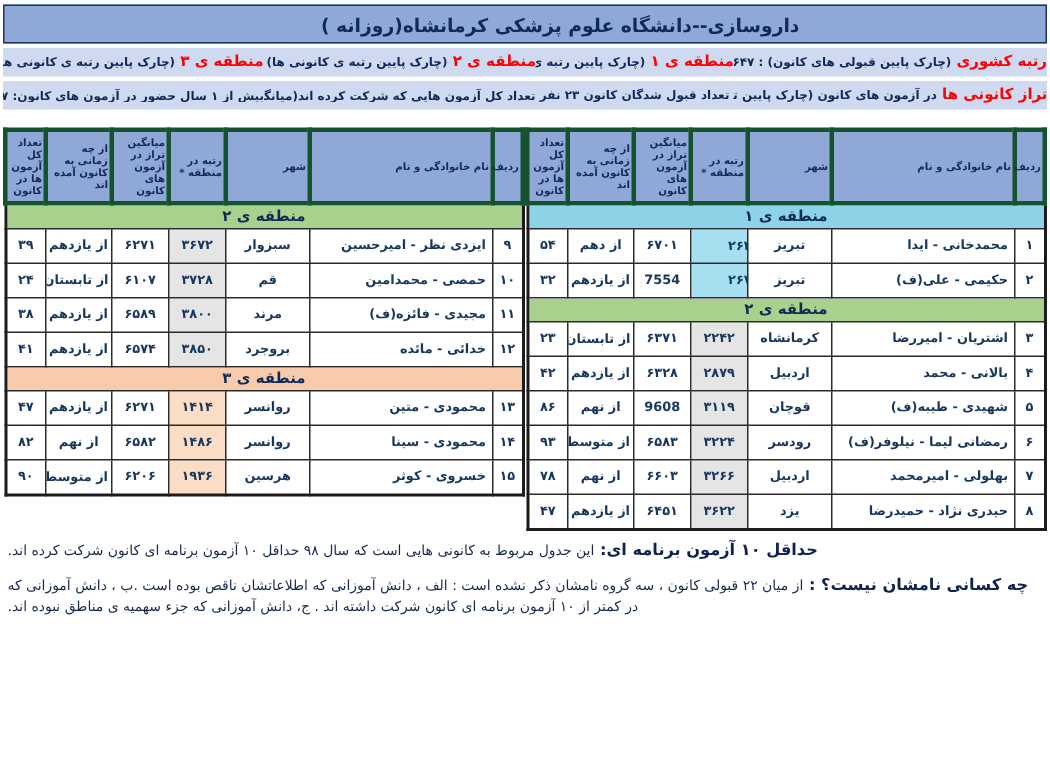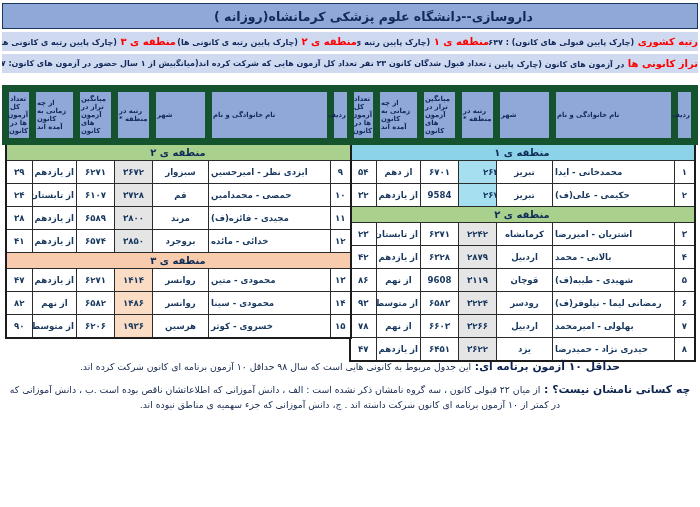--- a/index.html
+++ b/index.html
@@ -18,32 +18,32 @@
   .strip .cell{text-align:center;font-size:8px;font-weight:bold;color:#11295a;
                white-space:nowrap;overflow:hidden;}
   .strip .cell .red{color:#ff0000;font-size:10px;}
 
   
   table{border-collapse:collapse;table-layout:fixed;position:absolute;top:85px;
         border:2px solid #1c1c1c;}
   #table-right{right:2px;width:347px;}
   #table-left{left:2px;width:347px;}
   th{background:#90a8d8;color:#11295a;font-size:6.8px;font-weight:bold;
-     border:7px solid #14532d;padding:1px;height:44px;vertical-align:middle;text-align:left;margin-top:15px;}
+     border:3px solid #14532d;padding:1px;height:44px;vertical-align:middle;text-align:right;margin-top:15px;}
   td{border:1px solid #2b2b2b;font-size:8.6px;font-weight:bold;color:#17375e;
      text-align:center;height:22px;padding:0 2px;overflow:hidden;white-space:nowrap;
      background:#fff;}
-  td.name{text-align:left;padding-right:4px;}
+  td.name{text-align:right;padding-right:4px;}
   tr.section td{height:15px;font-size:10px;color:#0d2b57;}
   .r1{background:#8dd3e7;} .r2{background:#a9d08d;} .r3{background:#f9cbad;}
   .r1c{background:#a5dff0;padding-left:45px;} .r2c{background:#e5e5e5;} .r3c{background:#fbdcc5;}
 
   
   .notes{position:absolute;top:359px;right:5px;left:5px;}
-  .note{margin:0 0 7px 0;font-size:9.3px;color:#16294d;text-align:center;line-height:1.5;}
+  .note{margin:0 0 7px 0;font-size:9.3px;color:#16294d;text-align:left;line-height:1.5;}
   .note b{font-size:10.8px;color:#0d2350;}
   .note span{white-space:pre-wrap;}
 </style>
 </head>
 <body>
 
 <div class="page">
   <div class="titlebar">داروسازی--دانشگاه علوم پزشکی کرمانشاه(روزانه )</div>
 
   <div class="strip" style="top:32px;">
@@ -91,21 +91,21 @@
           <td class="r1c">۲۶۴۴</td>
           <td>۶۷۰۱</td>
           <td>از دهم</td>
           <td>۵۴</td>
         </tr>
         <tr>
           <td>۲</td>
           <td class="name">حکیمی - علی(ف)</td>
           <td>تبریز</td>
           <td class="r1c">۲۶۷۴</td>
-          <td>9584</td>
+          <td>7554</td>
           <td>از یازدهم</td>
           <td>۳۲</td>
         </tr>
         <tr class="section">
           <td colspan="7" class="r2">منطقه ی ۲</td>
         </tr>
         <tr>
           <td>۳</td>
           <td class="name">اشتریان - امیررضا</td>
           <td>کرمانشاه</td>

